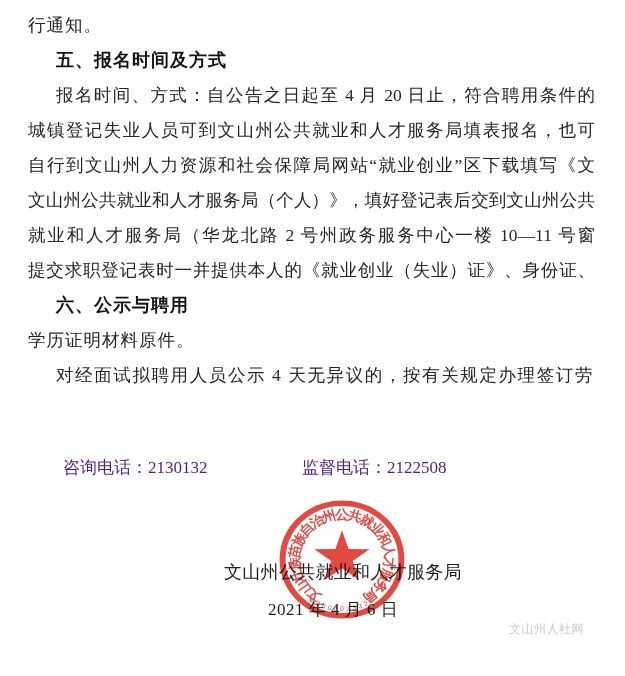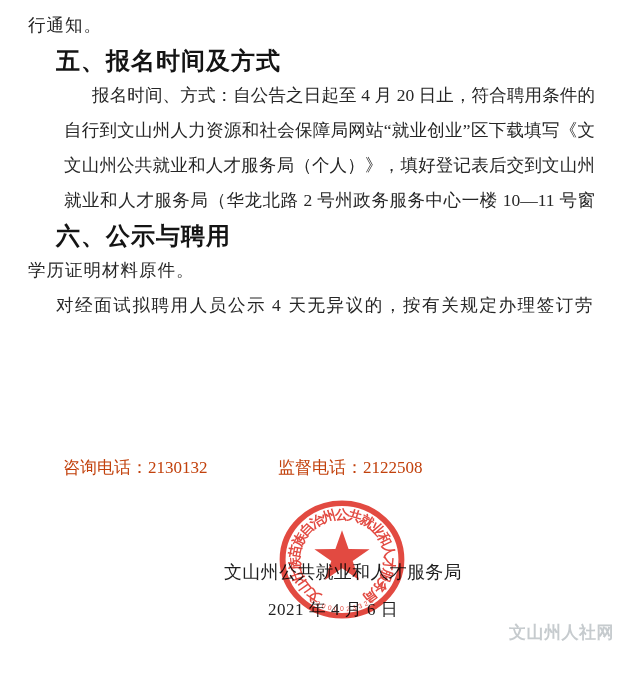--- a/index.html
+++ b/index.html
@@ -21,41 +21,40 @@
     font-size:17.5px;
     letter-spacing:1px;
     white-space:nowrap;
   }
   .line.justify{
     white-space:normal;
     letter-spacing:0;
     text-align:justify;
     text-align-last:justify;
     overflow:hidden;
-    margin-left:36px;
   }
   .line.indent{ text-indent:28px; }
   .line.loose{ letter-spacing:1.6px; }
   .line.heading{
     font-family:"Liberation Sans","DejaVu Sans",sans-serif;
     font-weight:bold;
-    font-size:24px;
+    font-size:18px;
     letter-spacing:1px;
     color:#141414;
     text-indent:28px;
   }
   .phone{
     position:absolute;
     top:455px;
     height:26px;line-height:26px;
     font-size:17px;
-    color:#c2410c;
+    color:#4c1d95;
   }
   .phone-consult{ left:63px; }
-  .phone-supervise{ left:278px;text-align:right; }
+  .phone-supervise{ left:302px;text-align:right; }
   .signature{
     position:absolute;
     left:224px;top:560px;
     font-size:18px;
     letter-spacing:0.3px;
     color:#1f1f1f;
   }
   .issue-date{
     position:absolute;
     left:268px;top:598px;
@@ -81,40 +80,41 @@
   .seal-digit{
     font-family:"Liberation Sans","DejaVu Sans",sans-serif;
     font-size:10.5px;
     fill:currentColor;
     text-anchor:middle;
     dominant-baseline:central;
   }
   .watermark{
     position:absolute;
     left:509px;top:621px;
-    font-size:17px;
+    font-size:12px;
     letter-spacing:0.5px;
     color:#c6cbce;
-    font-weight:bold;
   }
 </style>
 </head>
 <body>
 
 <div class="page">
 
   <div class="doc-body">
     <div class="line">行通知。</div>
 
     <div class="line heading">五、报名时间及方式</div>
 
     <div class="line justify indent">报名时间、方式：自公告之日起至 4 月 20 日止，符合聘用条件的</div>
+    <div class="line justify">城镇登记失业人员可到文山州公共就业和人才服务局填表报名，也可</div>
     <div class="line justify">自行到文山州人力资源和社会保障局网站“就业创业”区下载填写《文</div>
     <div class="line justify">文山州公共就业和人才服务局（个人）》，填好登记表后交到文山州公共</div>
     <div class="line justify">就业和人才服务局（华龙北路 2 号州政务服务中心一楼 10—11 号窗口）。</div>
+    <div class="line justify">提交求职登记表时一并提供本人的《就业创业（失业）证》、身份证、</div>
     <div class="line heading">六、公示与聘用</div>
 
     <div class="line">学历证明材料原件。</div>
 
     <div class="line loose indent">对经面试拟聘用人员公示 4 天无异议的，按有关规定办理签订劳</div>
   </div>
 
   <div class="phone phone-consult"><span>咨询电话：</span><span>2130132</span></div>
 
   <div class="phone phone-supervise"><span>监督电话：</span><span>2122508</span></div>

